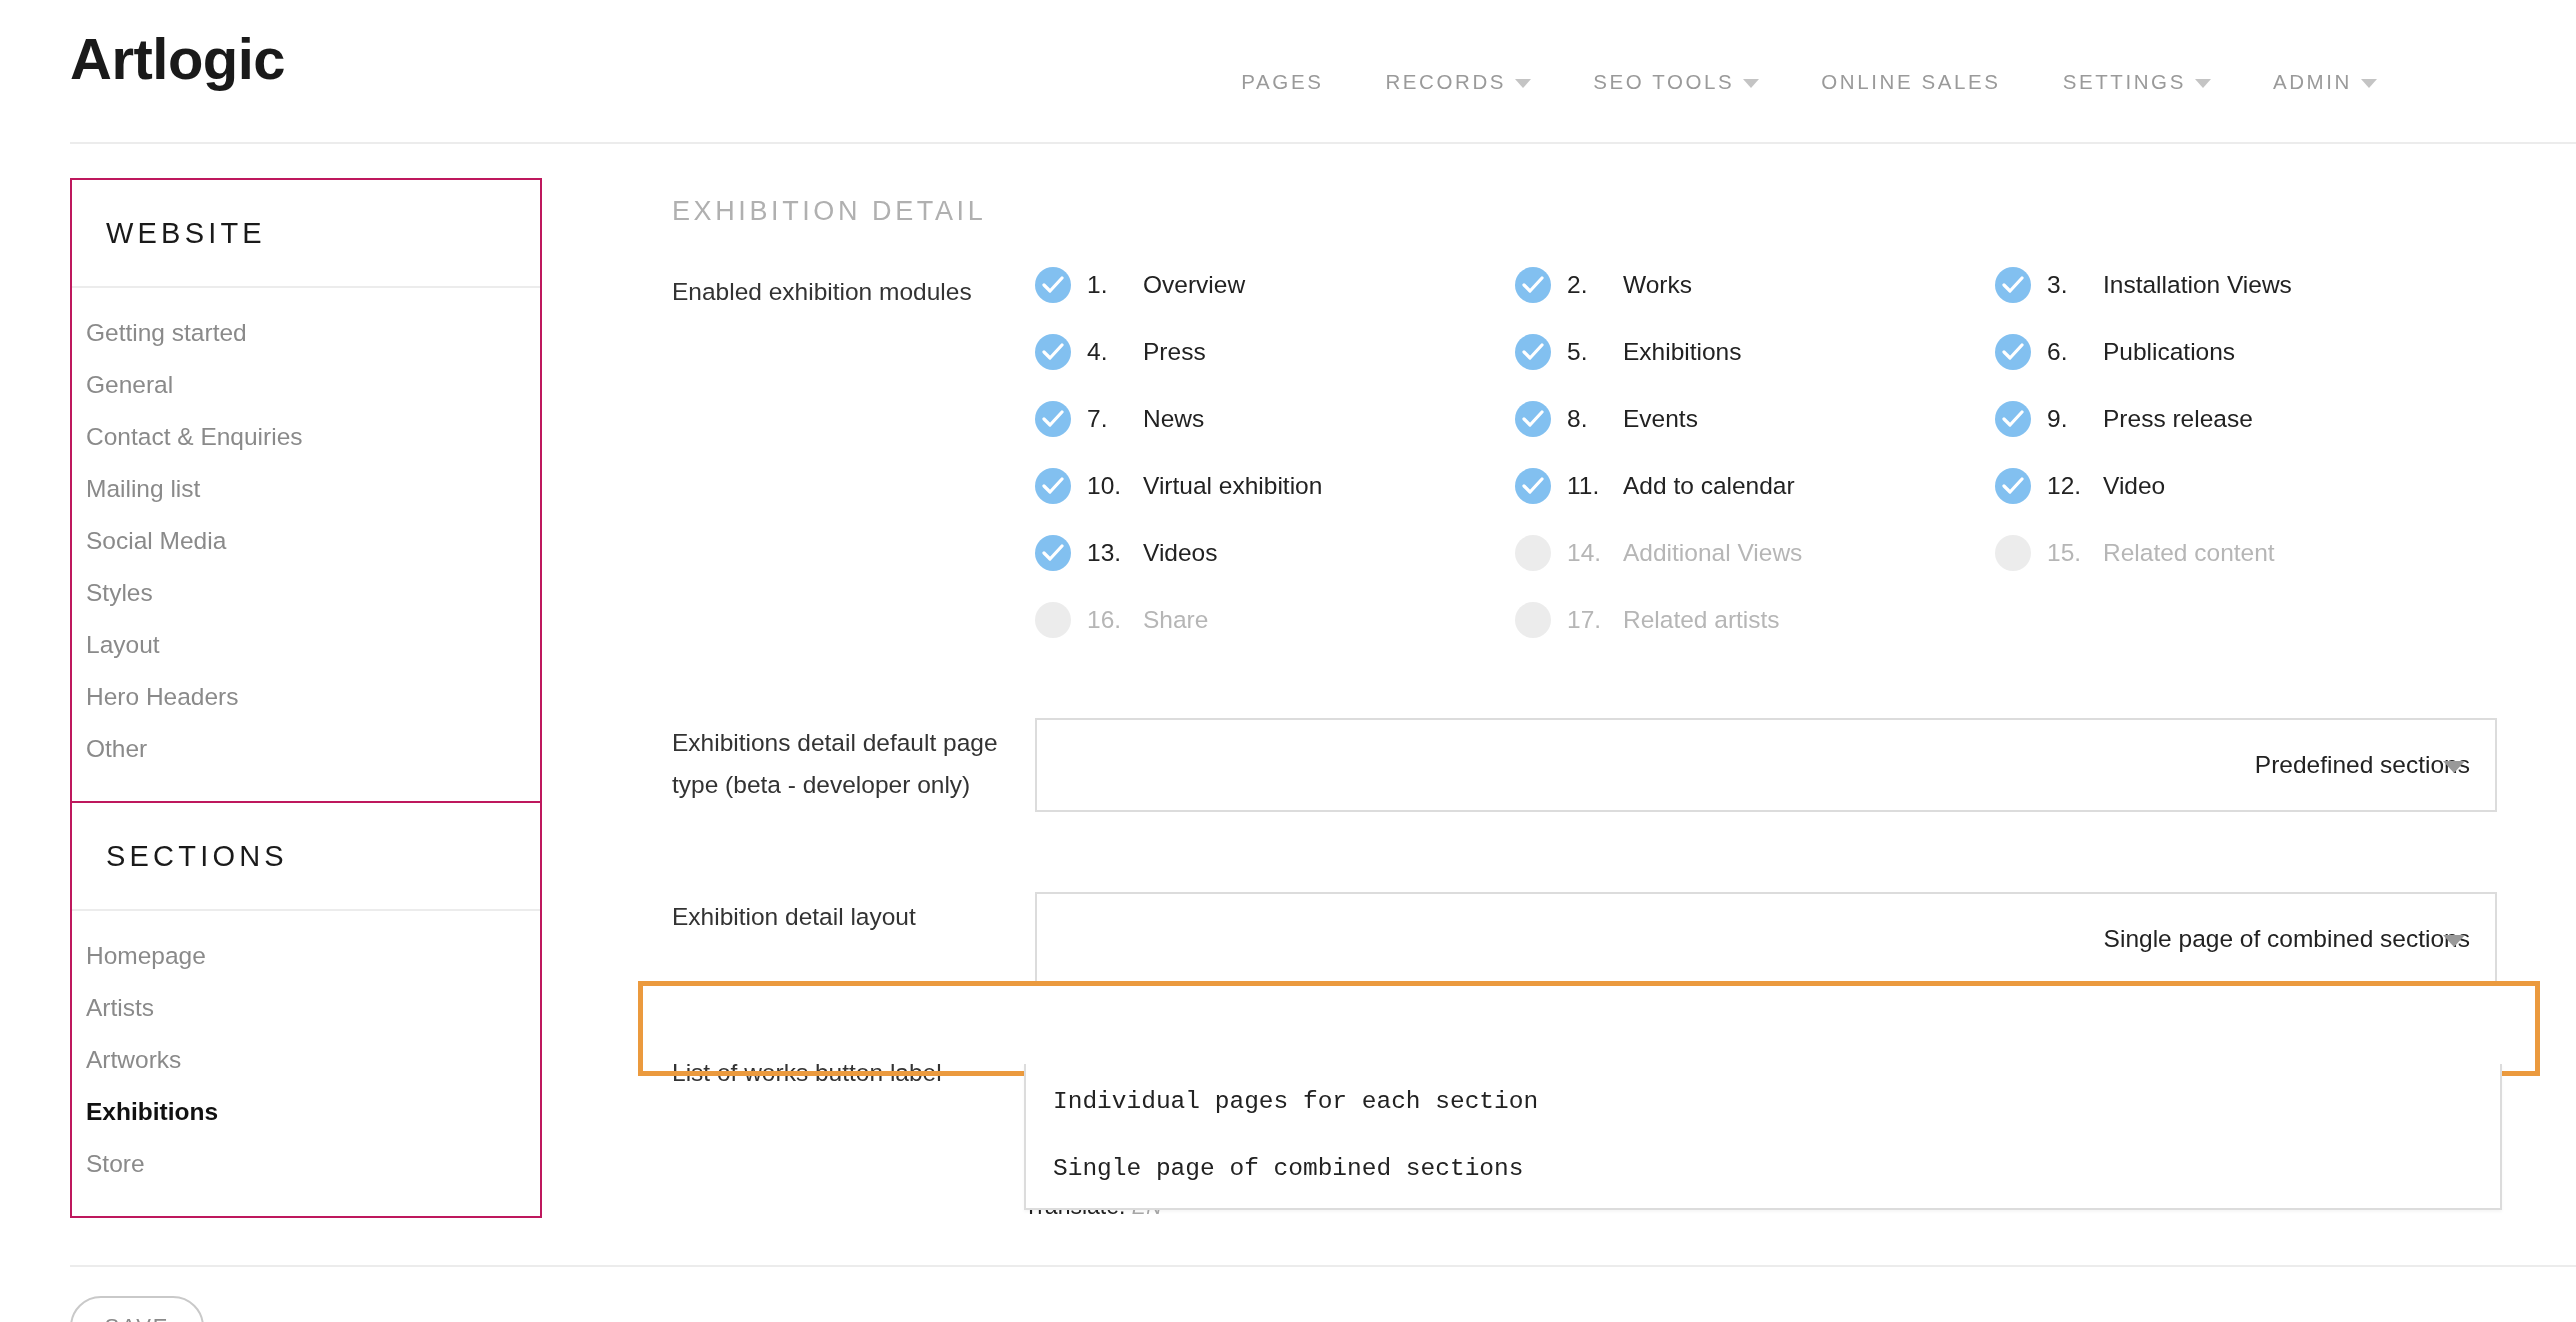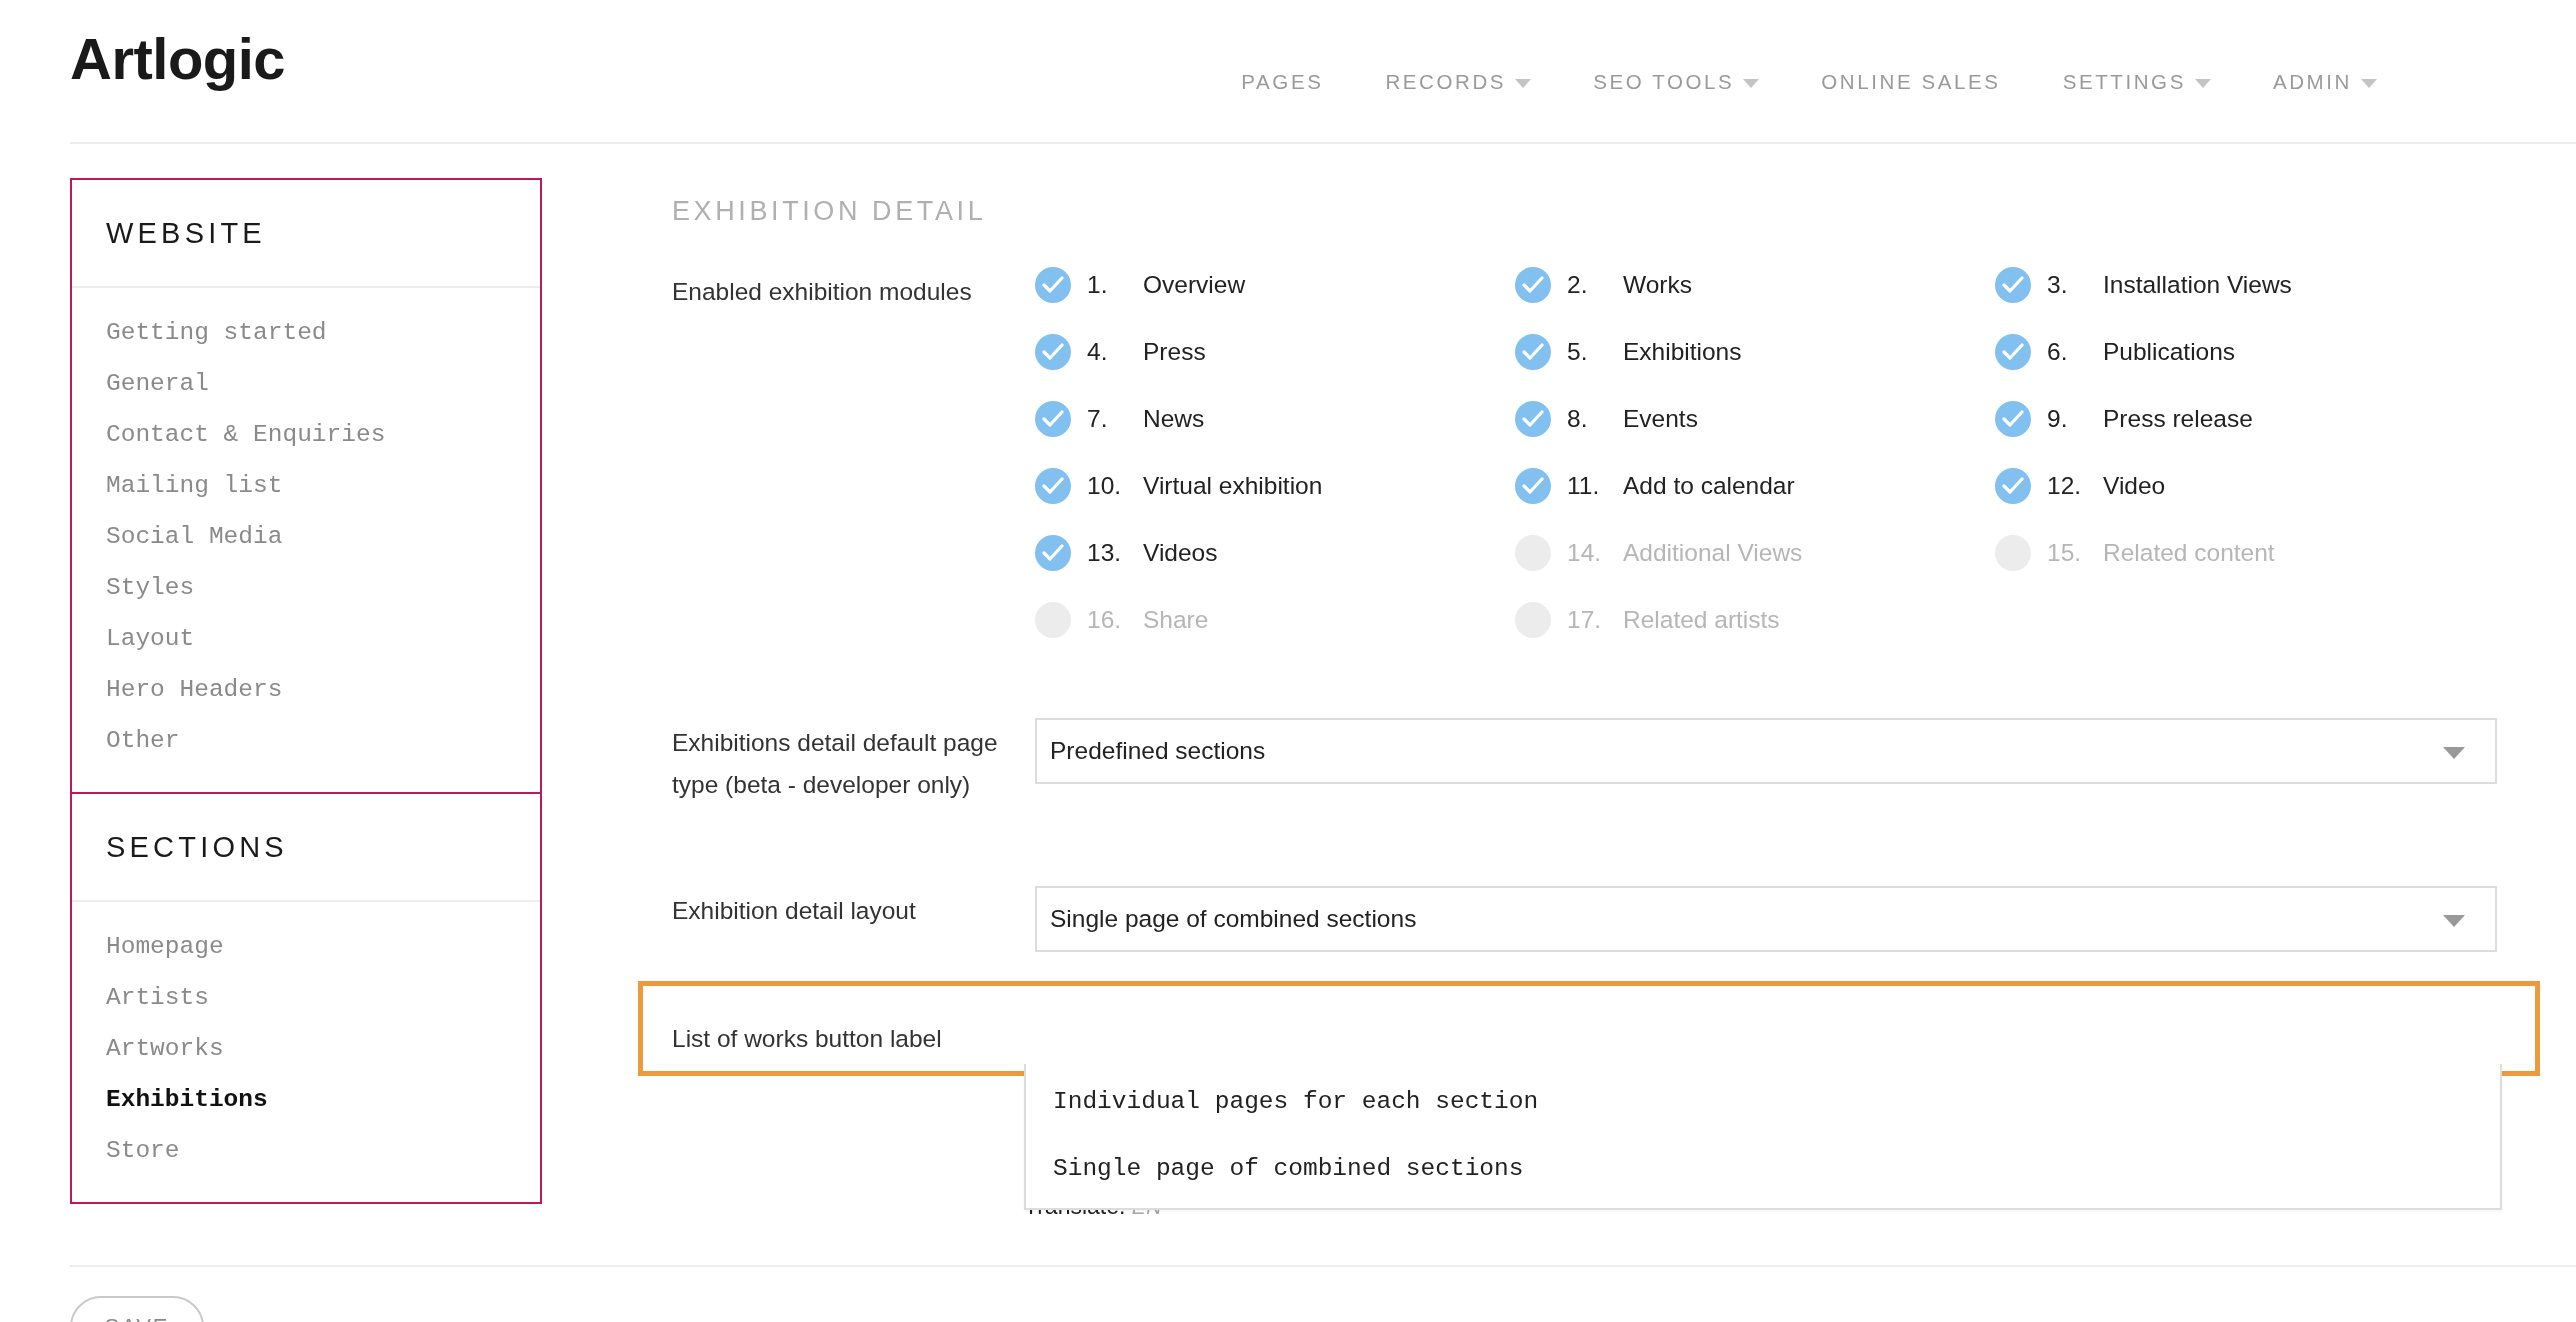--- a/index.html
+++ b/index.html
@@ -86,26 +86,25 @@
   .side-head {
     padding: 37px 34px 36px 34px;
     font-size: 29px;
     letter-spacing: 4.2px;
     color: #1a1a1a;
     text-transform: uppercase;
     border-bottom: 2px solid #ececec;
   }
   .side-list { padding: 19px 0 26px 0; }
   .side-item {
-    padding: 12px 34px;
+    padding: 12px 14px;
     font-size: 24.5px;
     color: #8a8a8a;
     cursor: pointer;
     white-space: nowrap;
-    font-family: Liberation Mono, monospace;
   }
   .side-item.active { color: #111; font-weight: 700; }
 
   .sidebar-rule {
     position: absolute;
     left: 70px; top: 1265px;
     width: 2506px; height: 2px;
     background: #ececec;
   }
   .save-btn {
@@ -180,30 +179,31 @@
     color: #222;
     min-width: 40px;
     display: inline-block;
   }
   .mod-text { font-size: 24.5px; color: #222; }
   .mod-item.off .mod-num, .mod-item.off .mod-text { color: #b6b6b6; }
 
   
   .select-box {
     position: relative;
-    height: 66px;
+    height: 94px;
     border: 2px solid #dcdcdc;
     background: #fff;
     display: flex;
     align-items: center;
-    padding: 0 13px;
+    padding: 0 25px;
     font-size: 24.5px;
     color: #222;
     cursor: pointer;
     width: 1462px;
+    justify-content: flex-end;
   }
   .select-caret {
     position: absolute;
     right: 30px; top: 50%;
     margin-top: -4px;
     width: 0; height: 0;
     border-left: 11px solid transparent;
     border-right: 11px solid transparent;
     border-top: 12px solid #999;
   }

